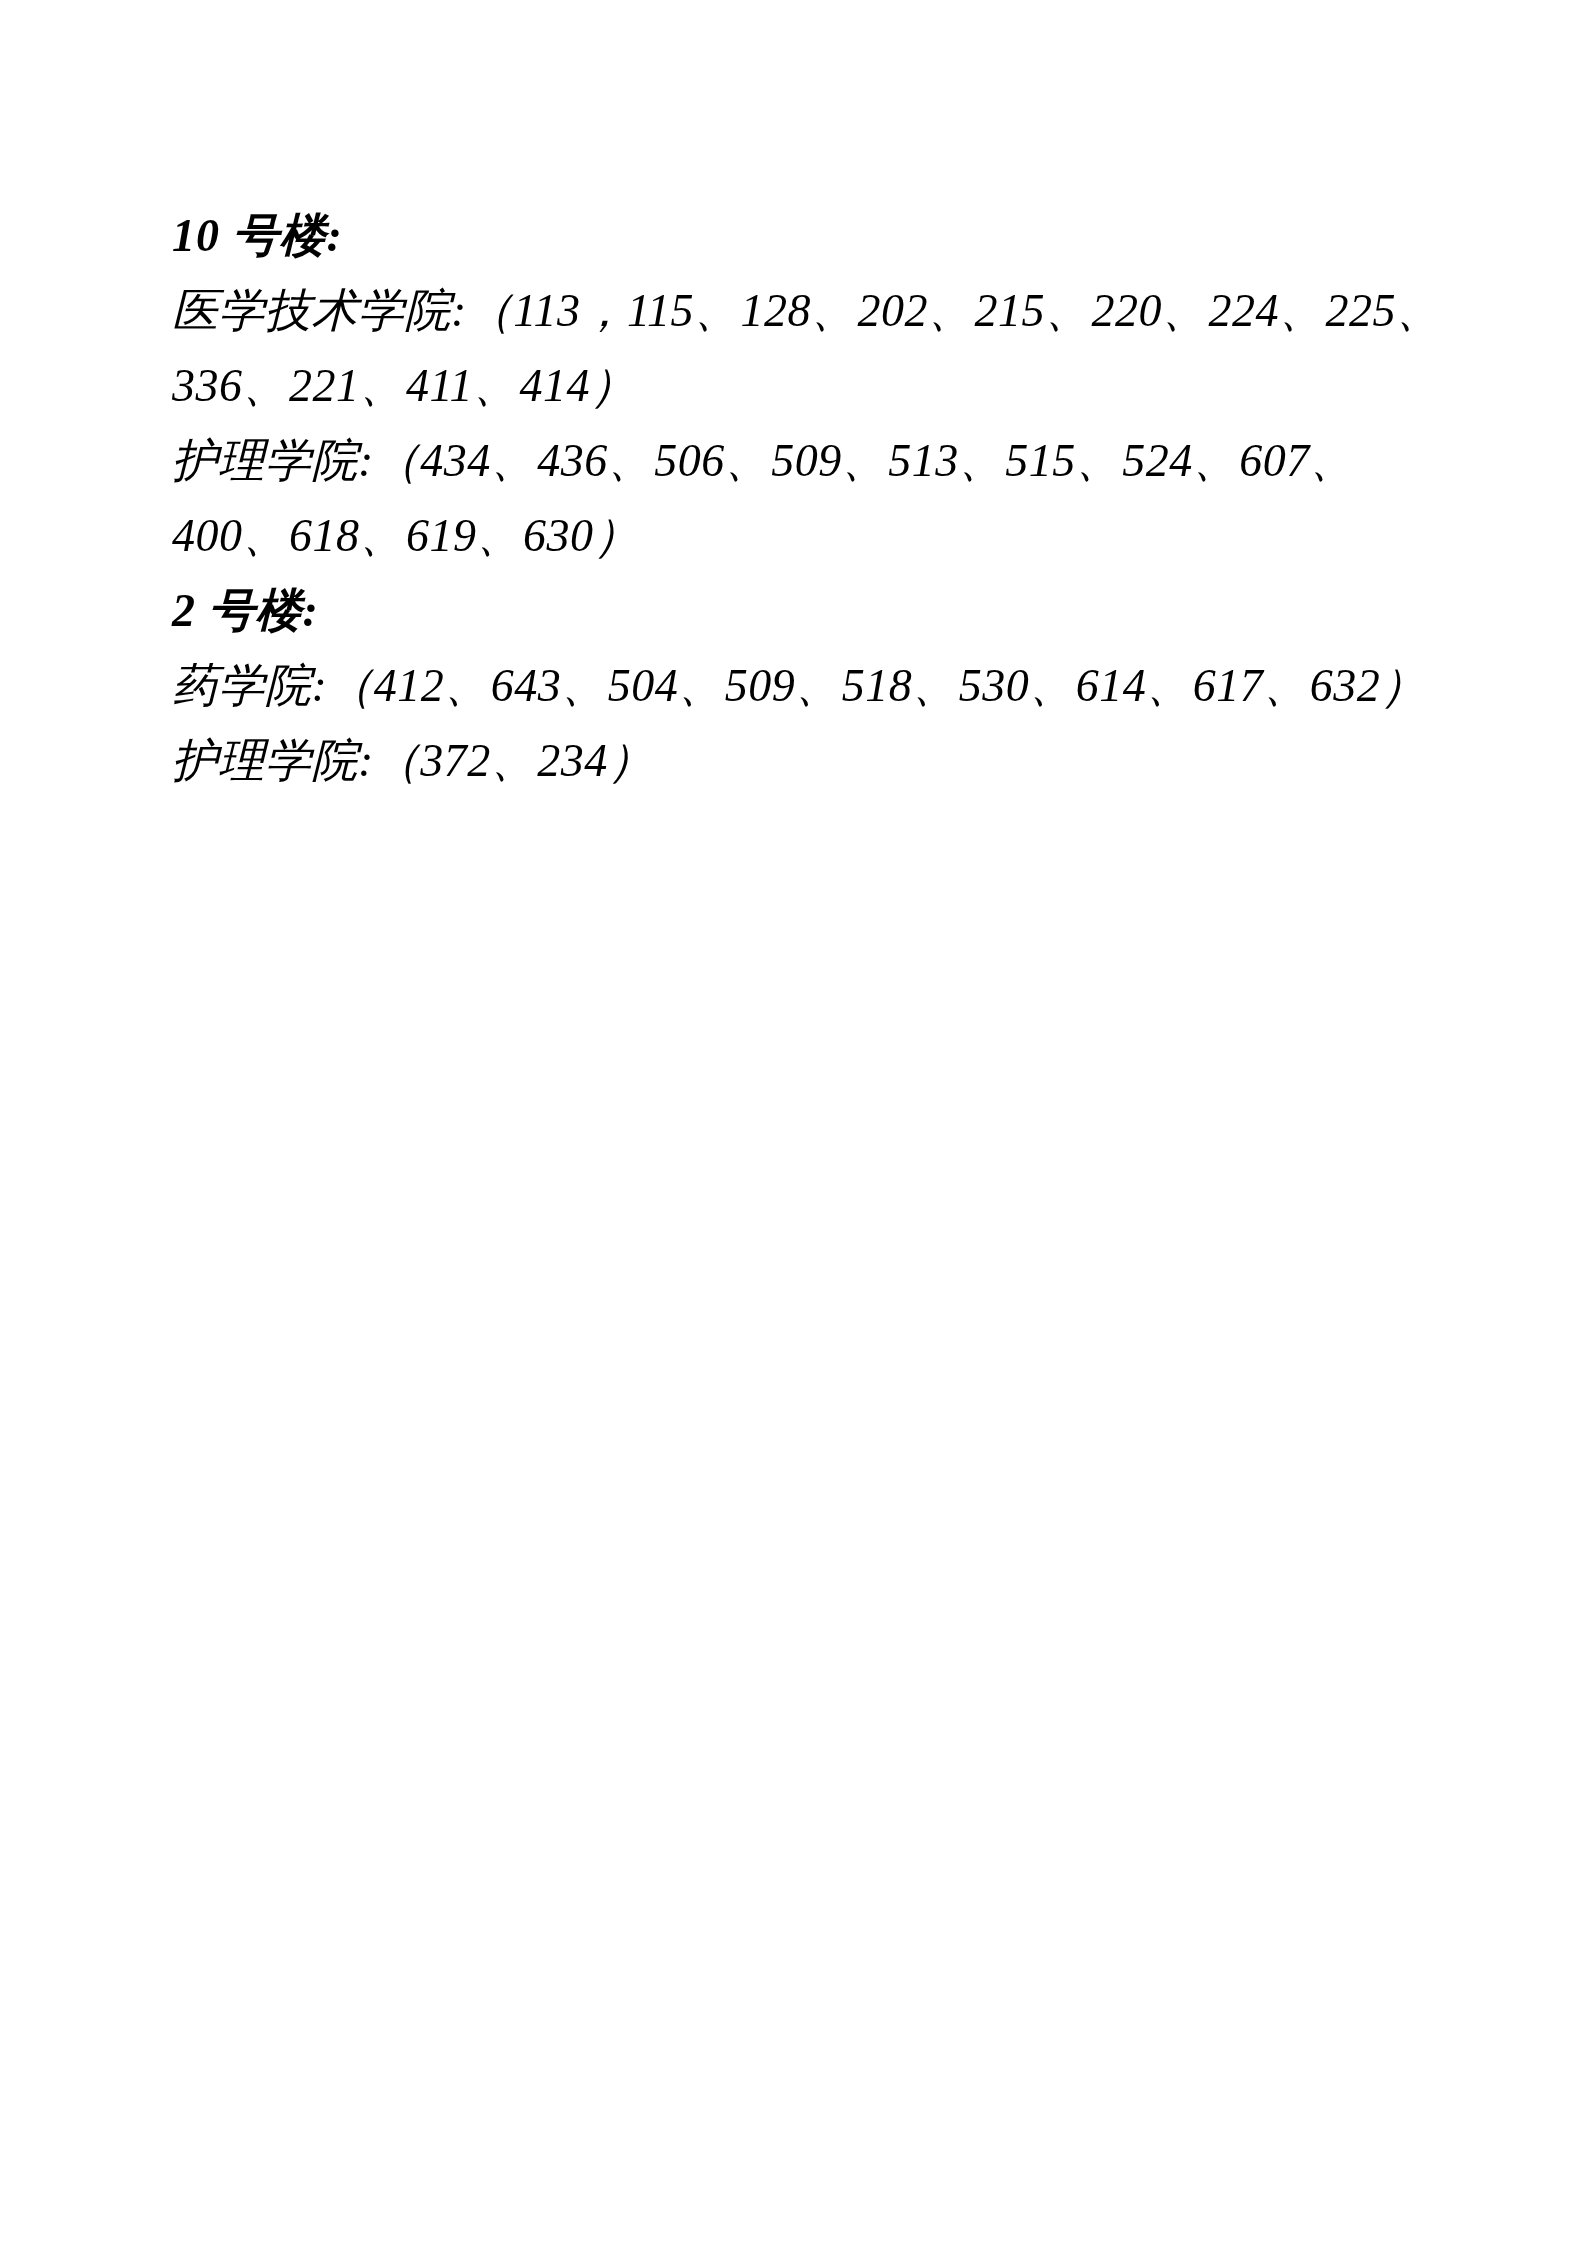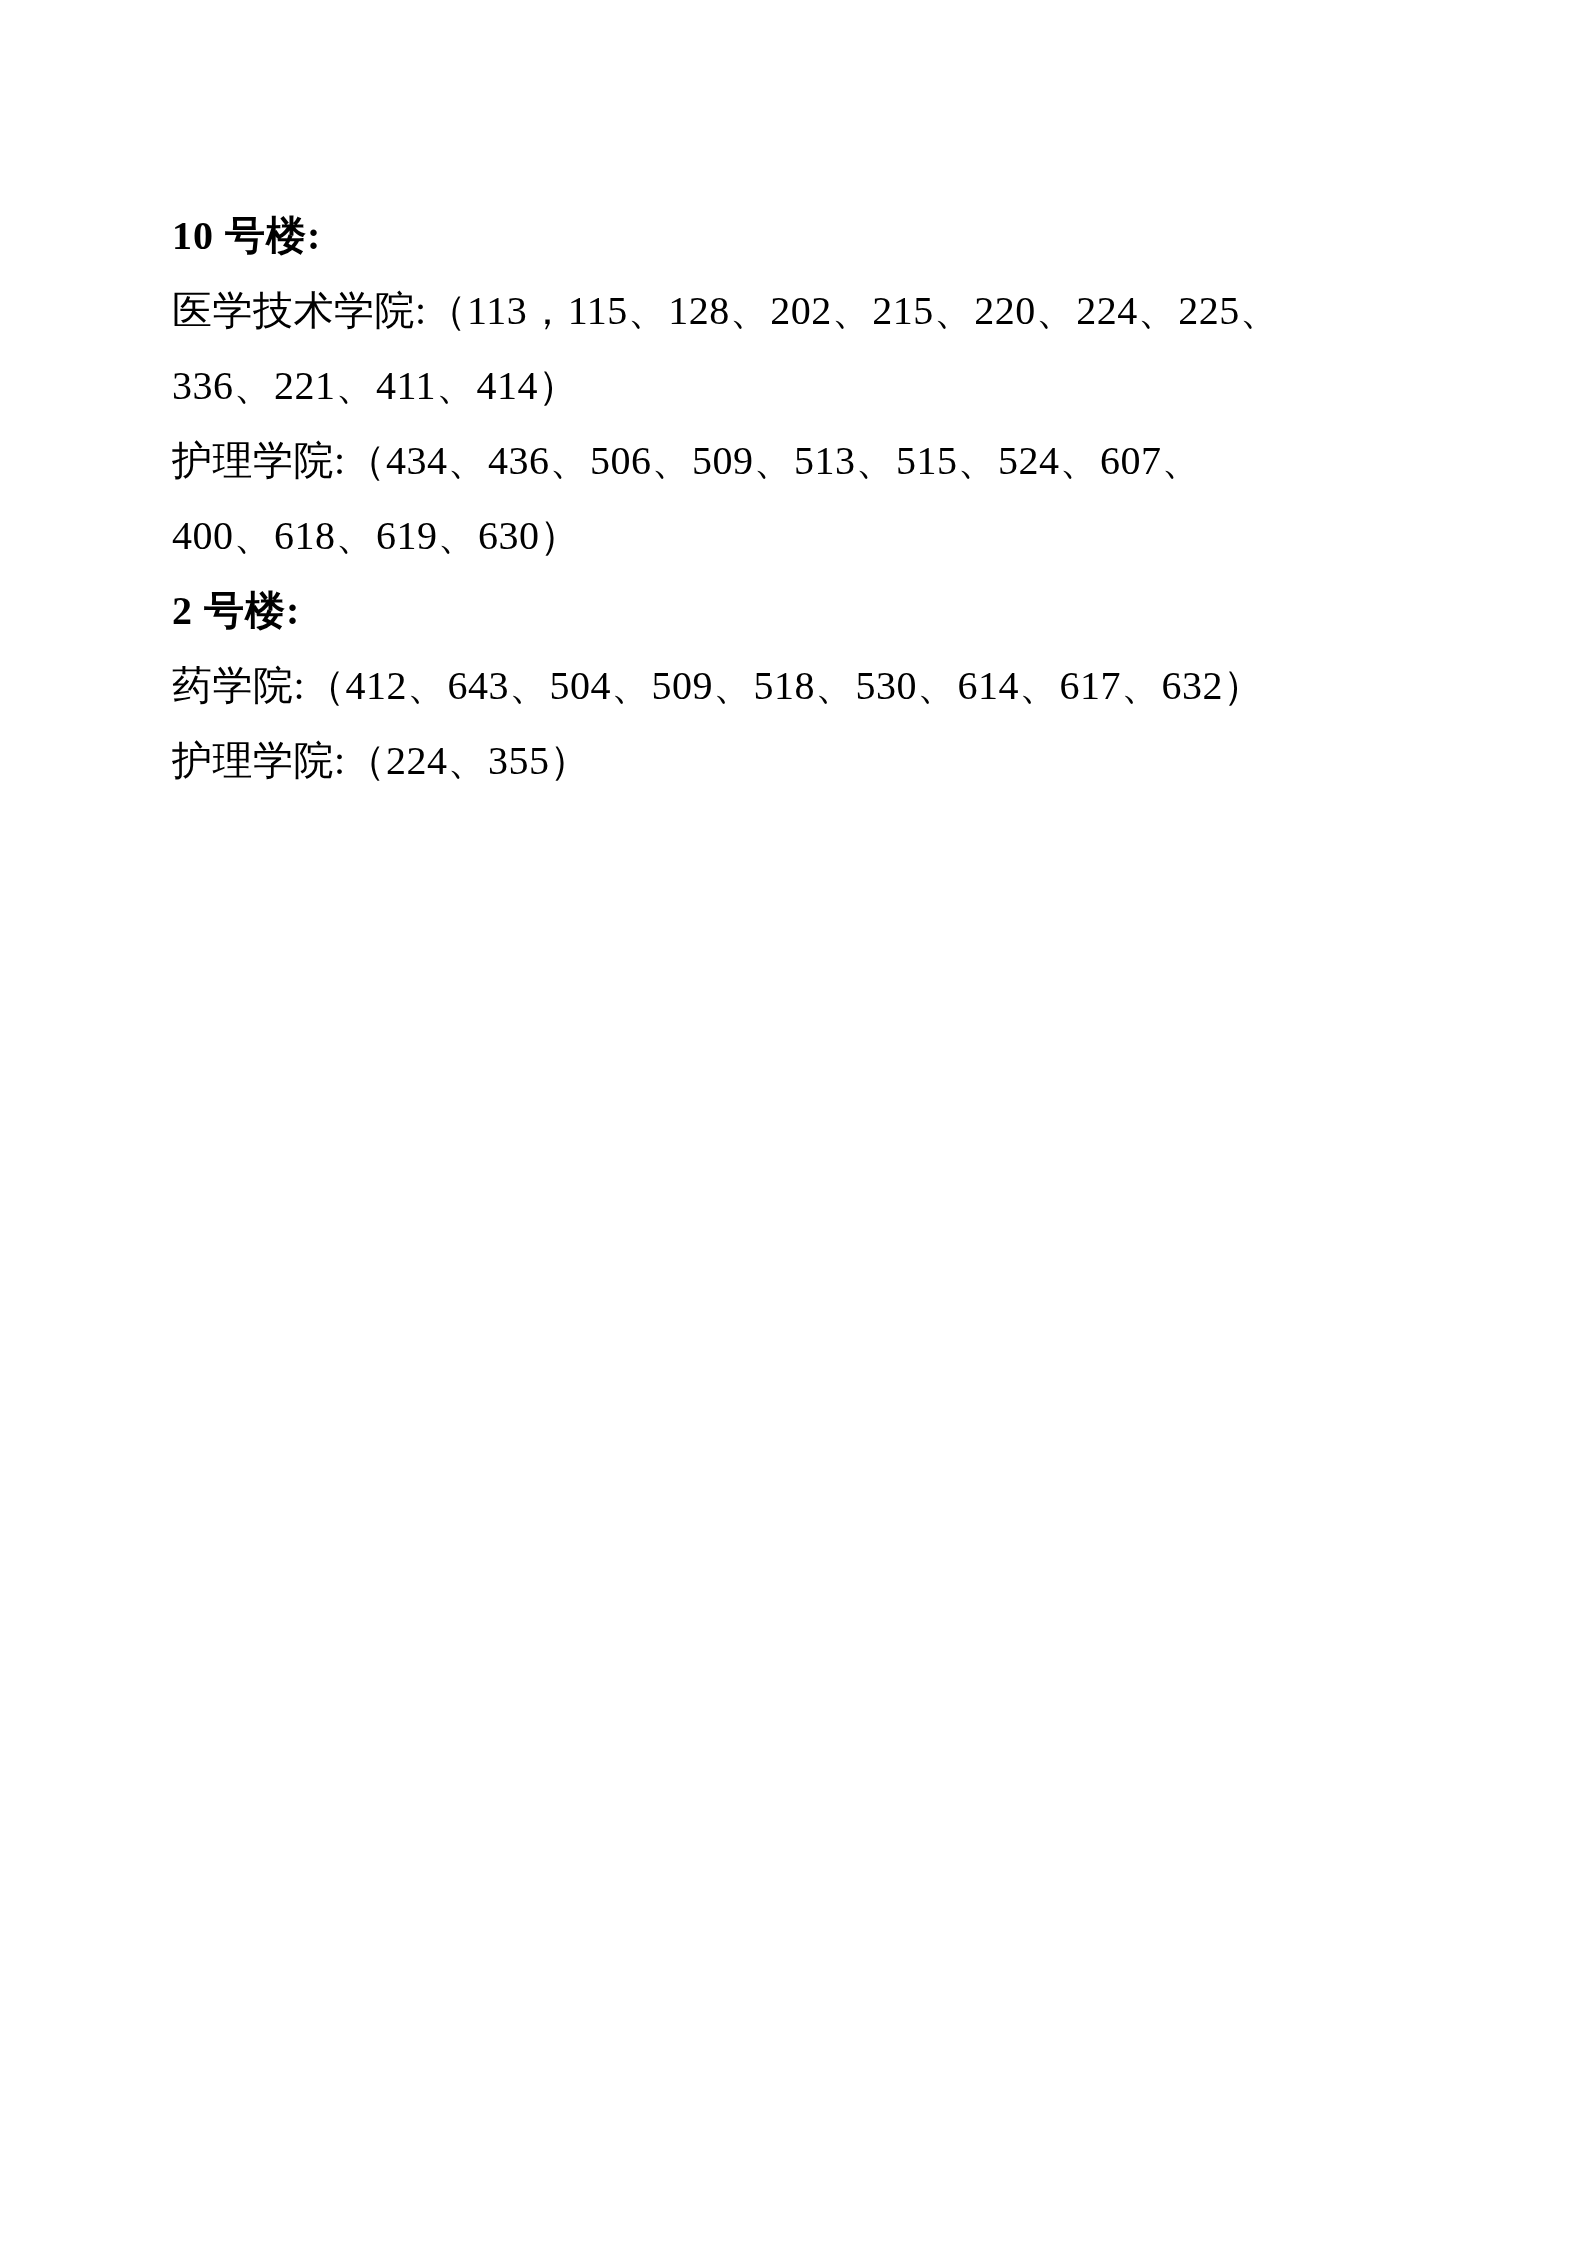--- a/index.html
+++ b/index.html
@@ -16,26 +16,27 @@
     overflow: hidden;
     color: #000000;
   }
   .content {
     position: absolute;
     left: 172px;
     top: 198px;
     right: 150px;
   }
   .line {
-    font-size: 40px;
+    font-size: 46px;
     line-height: 75px;
     height: 75px;
     white-space: pre;
     letter-spacing: 0.5px;
     color: #000000;
+    font-style: italic;
   }
   .heading {
     font-weight: bold;
     letter-spacing: 1px;
   }
 </style>
 </head>
 <body>
 
 <div class="page">
@@ -48,17 +49,17 @@
     <div class="line">336、221、411、414）</div>
 
     <div class="line">护理学院:（434、436、506、509、513、515、524、607、</div>
 
     <div class="line">400、618、619、630）</div>
 
     <div class="line heading">2 号楼:</div>
 
     <div class="line">药学院:（412、643、504、509、518、530、614、617、632）</div>
 
-    <div class="line">护理学院:（224、355）</div>
+    <div class="line">护理学院:（372、234）</div>
 
 
   </div>
 </div>
 
 </body></html>

